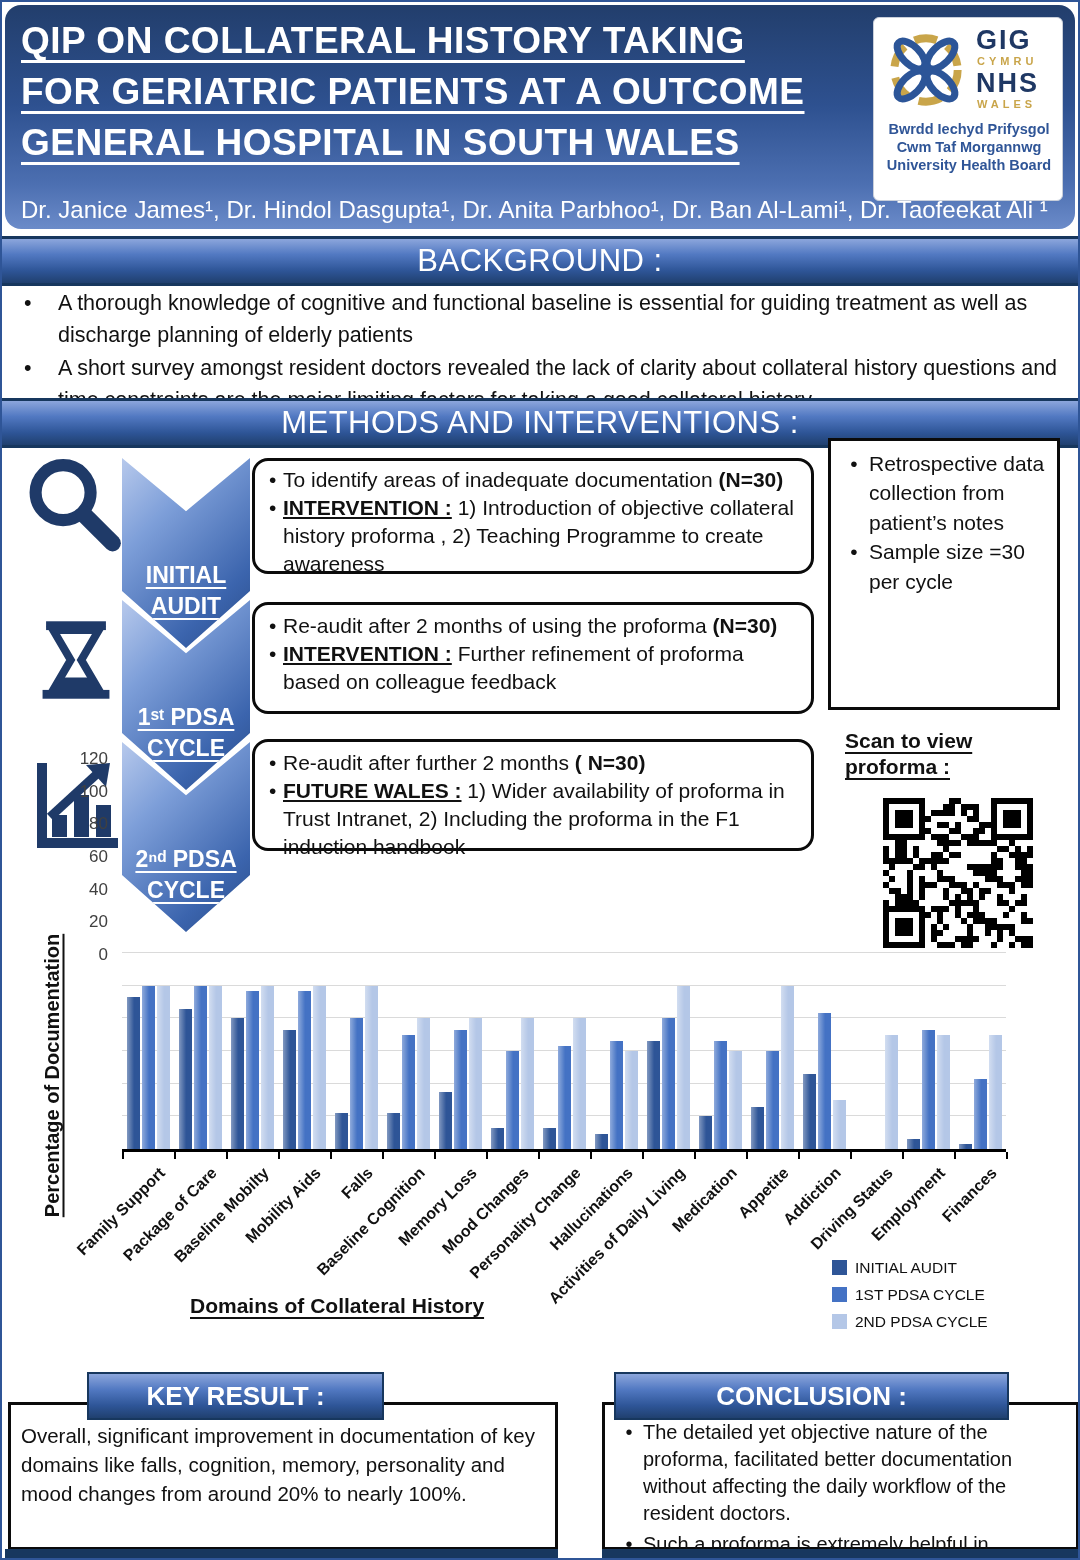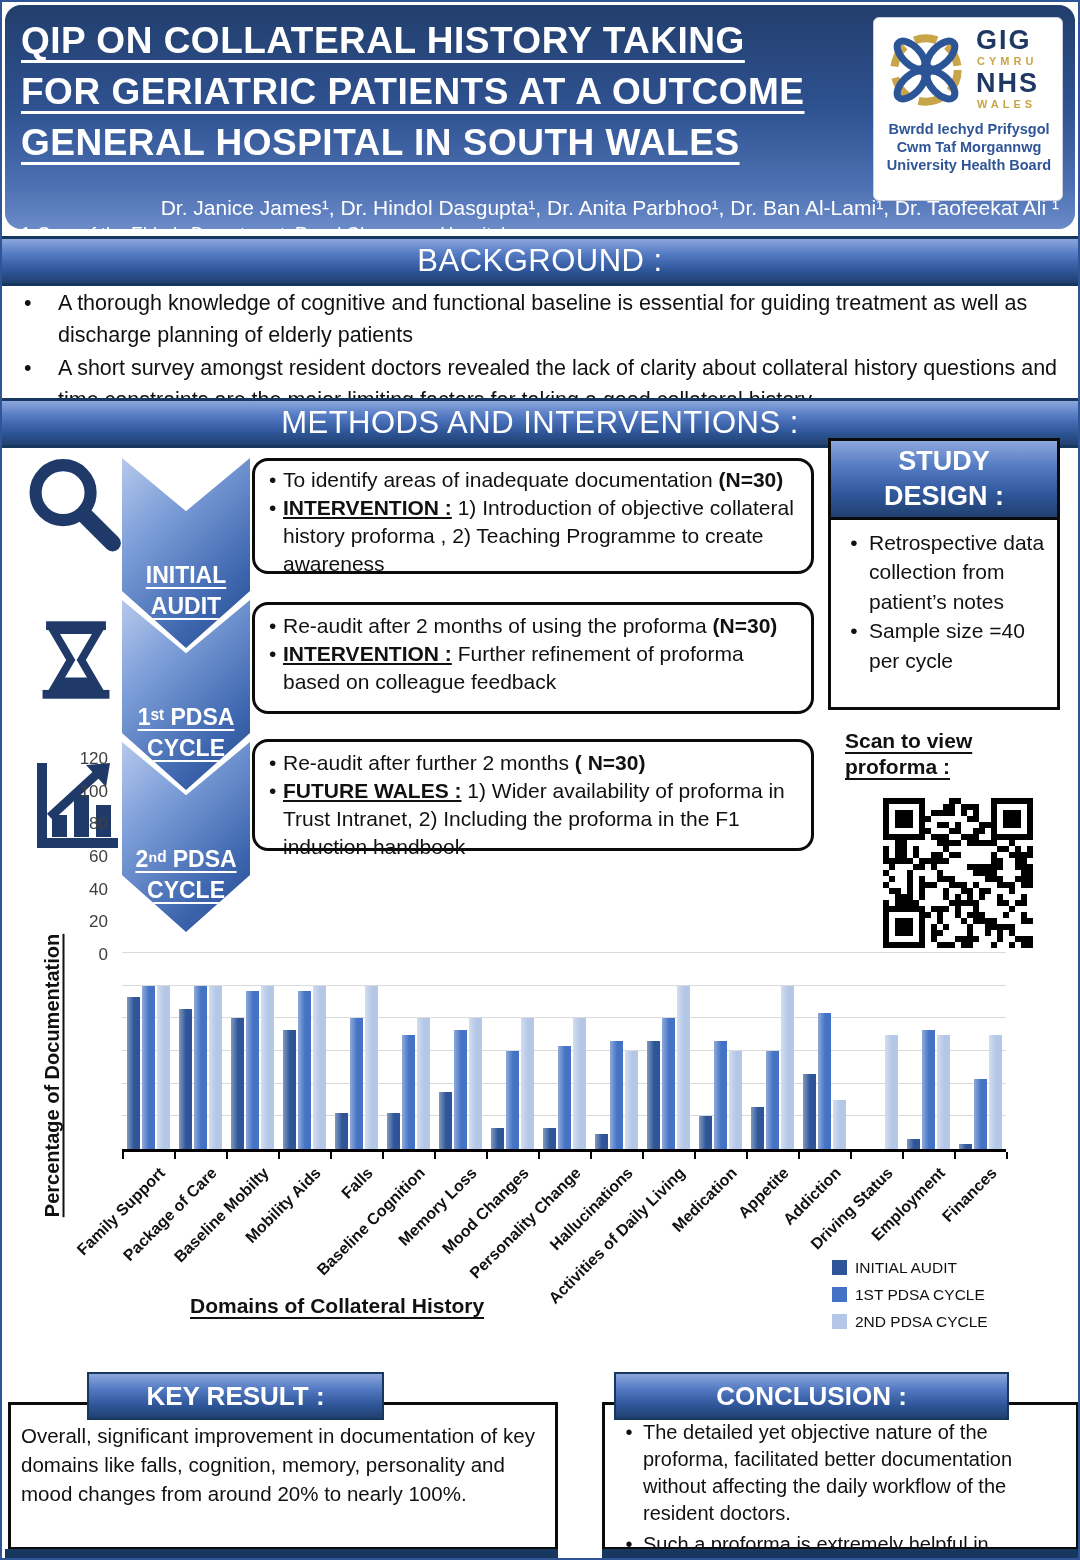--- a/index.html
+++ b/index.html
@@ -13,21 +13,21 @@
   .title-band{
     position:absolute;left:3px;top:3px;width:1070px;height:224px;
     background:linear-gradient(180deg,#223E6C 0%,#2E5190 45%,#4C6FB1 80%,#6B8BC9 100%);
     border-radius:16px;padding:10px 16px 0 16px;
   }
   .title-line{
     color:#fff;font-weight:bold;font-size:37px;line-height:51px;letter-spacing:.5px;
     text-decoration:underline;text-underline-offset:7px;text-decoration-thickness:3px;
     white-space:nowrap;
   }
-  .authors{color:#fff;font-size:21px;margin-top:28px;text-align:right;}
+  .authors{color:#fff;font-size:24px;margin-top:28px;}
   .affiliation{color:#fff;font-size:18px;margin-top:4px;}
   .logo-box{
     position:absolute;right:12px;top:12px;width:190px;height:184px;background:#fff;
     border-radius:6px;border:1px solid #c9cfda;padding:8px 6px 4px 8px;
   }
   .logo-top{display:flex;align-items:center;gap:6px;}
   .knot{width:88px;height:88px;flex:0 0 auto;}
   .gig-col{display:flex;flex-direction:column;line-height:1;}
   .gig-big{color:#1F3864;font-size:27px;font-weight:bold;letter-spacing:2px;}
   .gig-gold{color:#C9A54A;font-size:11px;font-weight:bold;letter-spacing:4px;margin:2px 0 3px 1px;}
@@ -241,32 +241,28 @@
       <span class="bullet-dot">•</span>
       <span><span>Re-audit after further 2 months </span><span class="mb-bold">( N=30)</span></span>
     </div>
     <div class="bullet-row">
       <span class="bullet-dot">•</span>
       <span><span class="mb-label">FUTURE WALES :</span><span> 1) Wider availability of proforma in Trust Intranet, 2) Including the proforma in the F1 induction handbook</span></span>
     </div>
   </div>
 
   <div class="sd-box">
-    <div class="sd-head">
-      <div>STUDY</div>
-      <div>DESIGN :</div>
-    </div>
     <div class="sd-body">
       <div class="bullet-row">
         <span class="bullet-dot" style="text-align:center;">•</span>
         <span>Retrospective data collection from patient’s notes</span>
       </div>
       <div class="bullet-row">
         <span class="bullet-dot" style="text-align:center;">•</span>
-        <span>Sample size =40  per cycle</span>
+        <span>Sample size =30  per cycle</span>
       </div>
     </div>
   </div>
 
   <div class="scan-label">
     <div>Scan to view</div>
     <div>proforma :</div>
   </div>
   <svg class="qr" id="qr" viewBox="0 0 25 25" shape-rendering="crispEdges">
       <rect x="0" y="0" width="25" height="25" fill="#fff"></rect>

